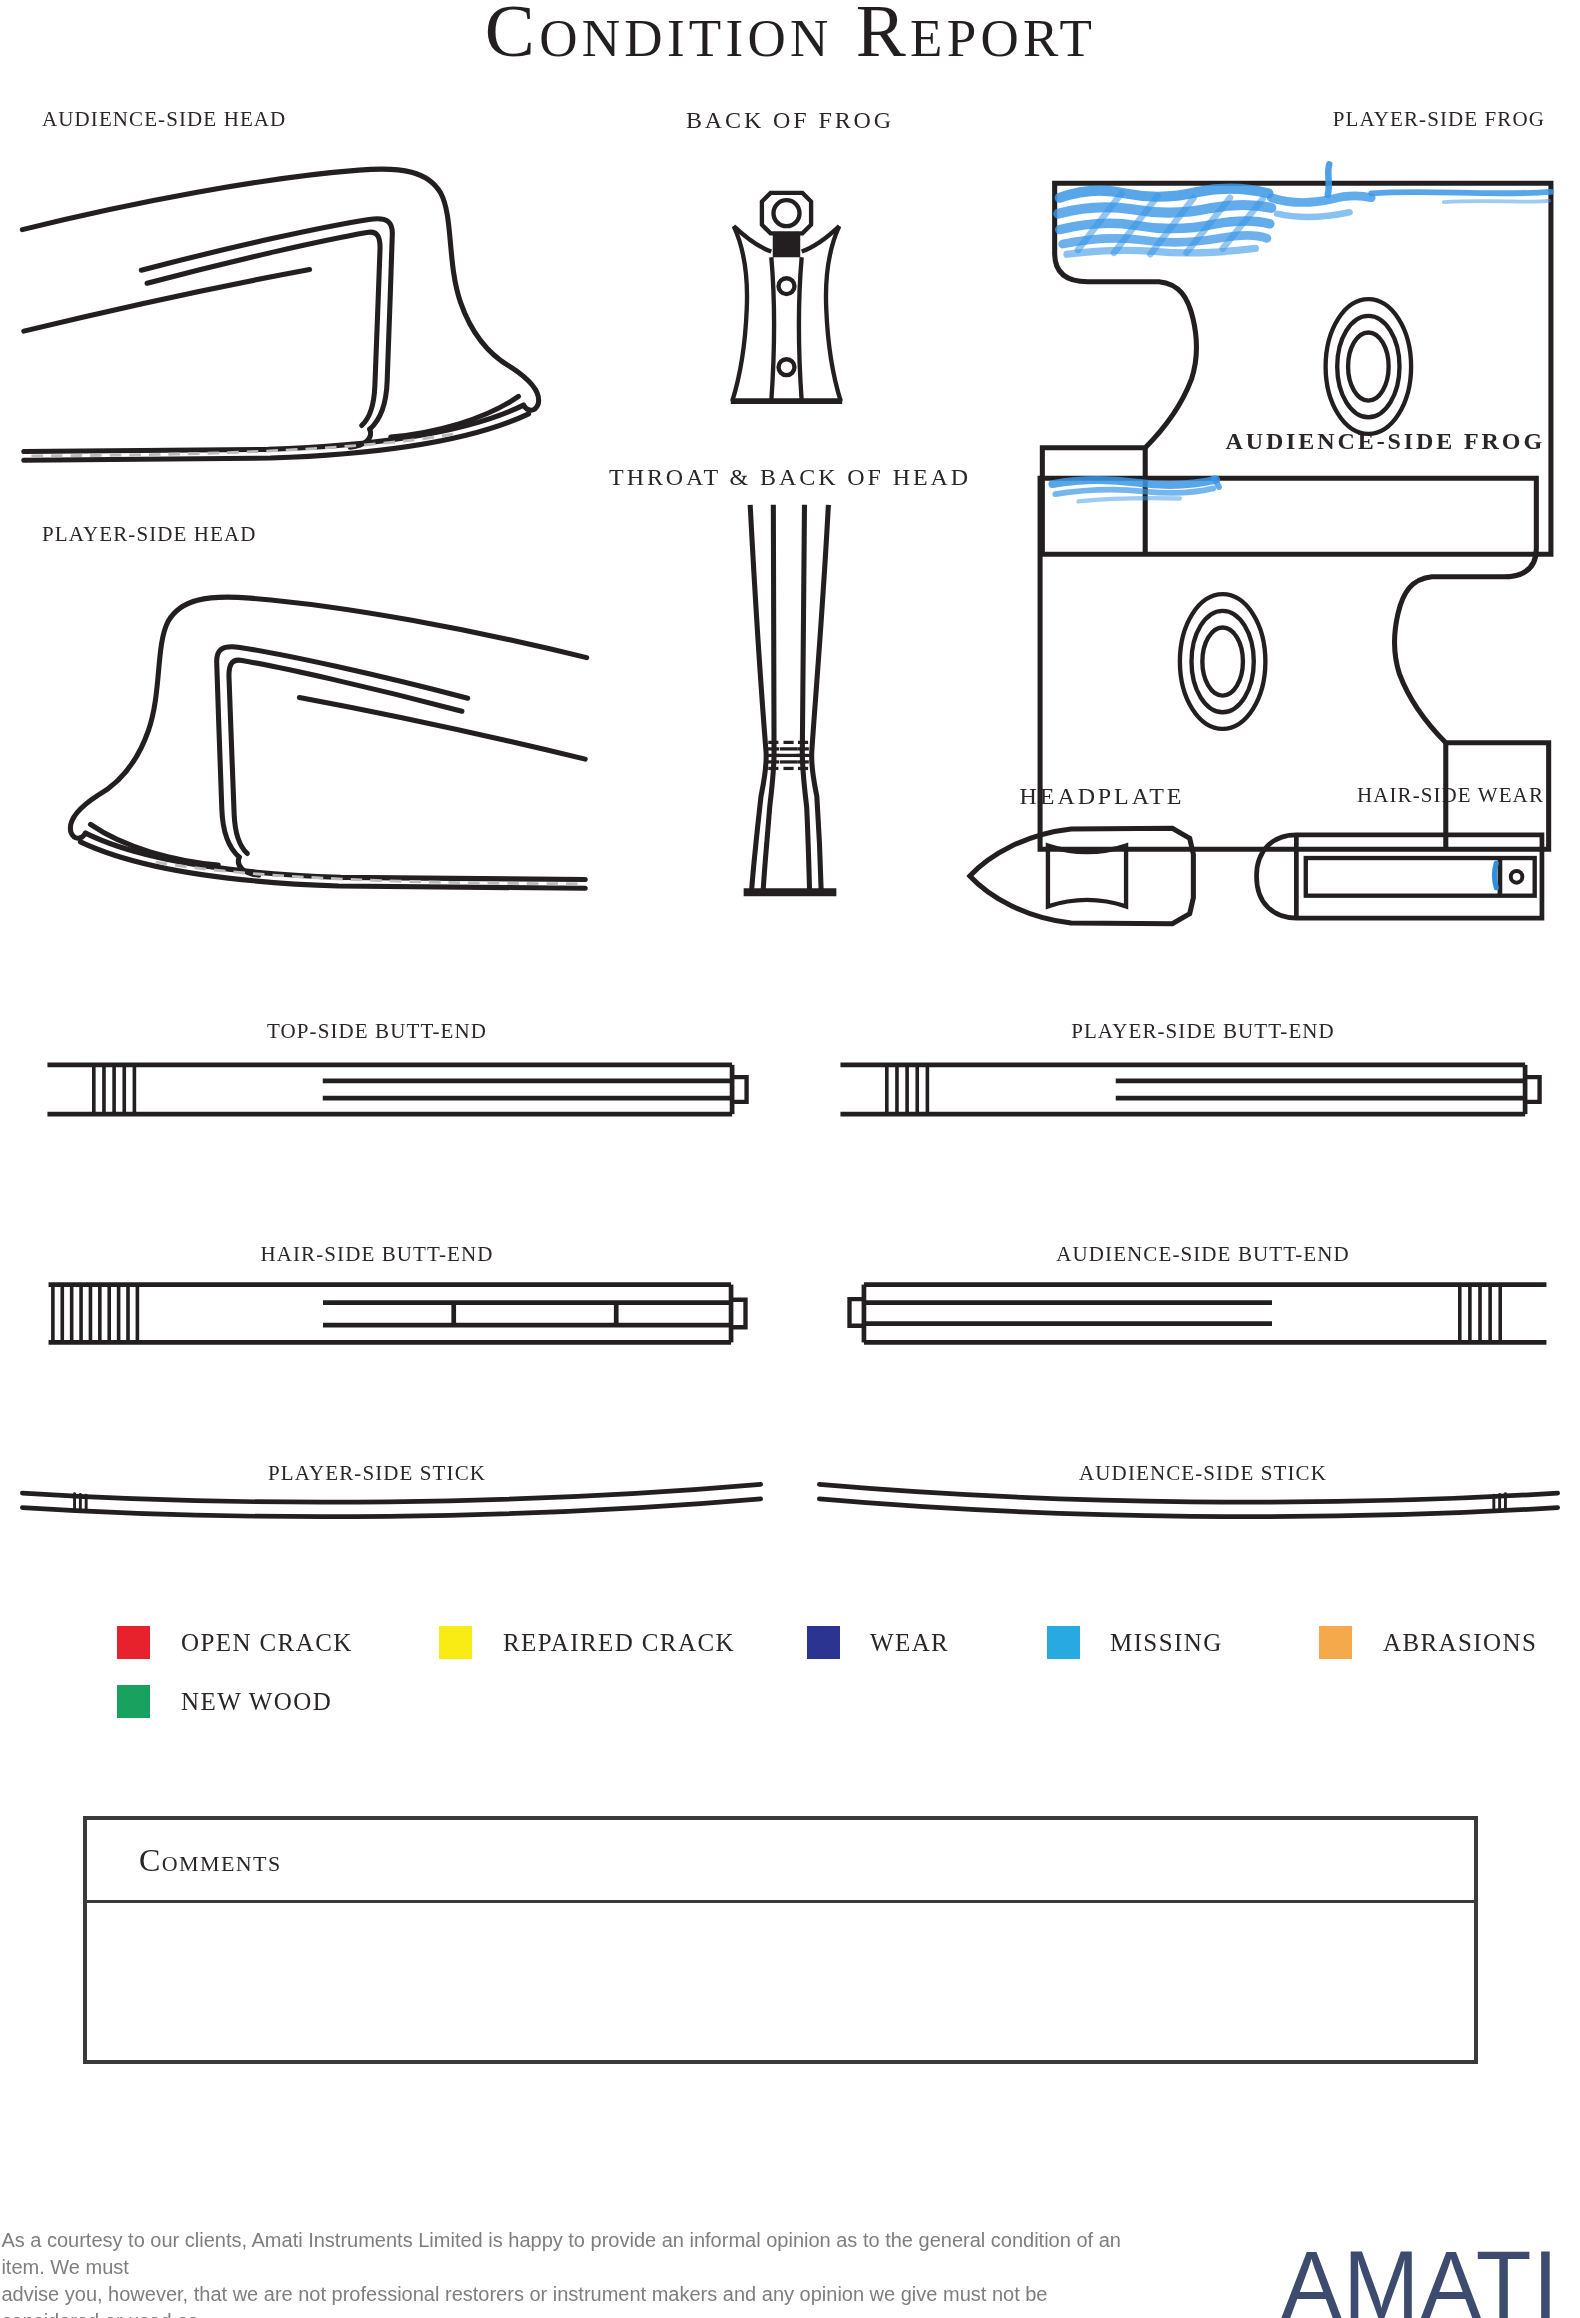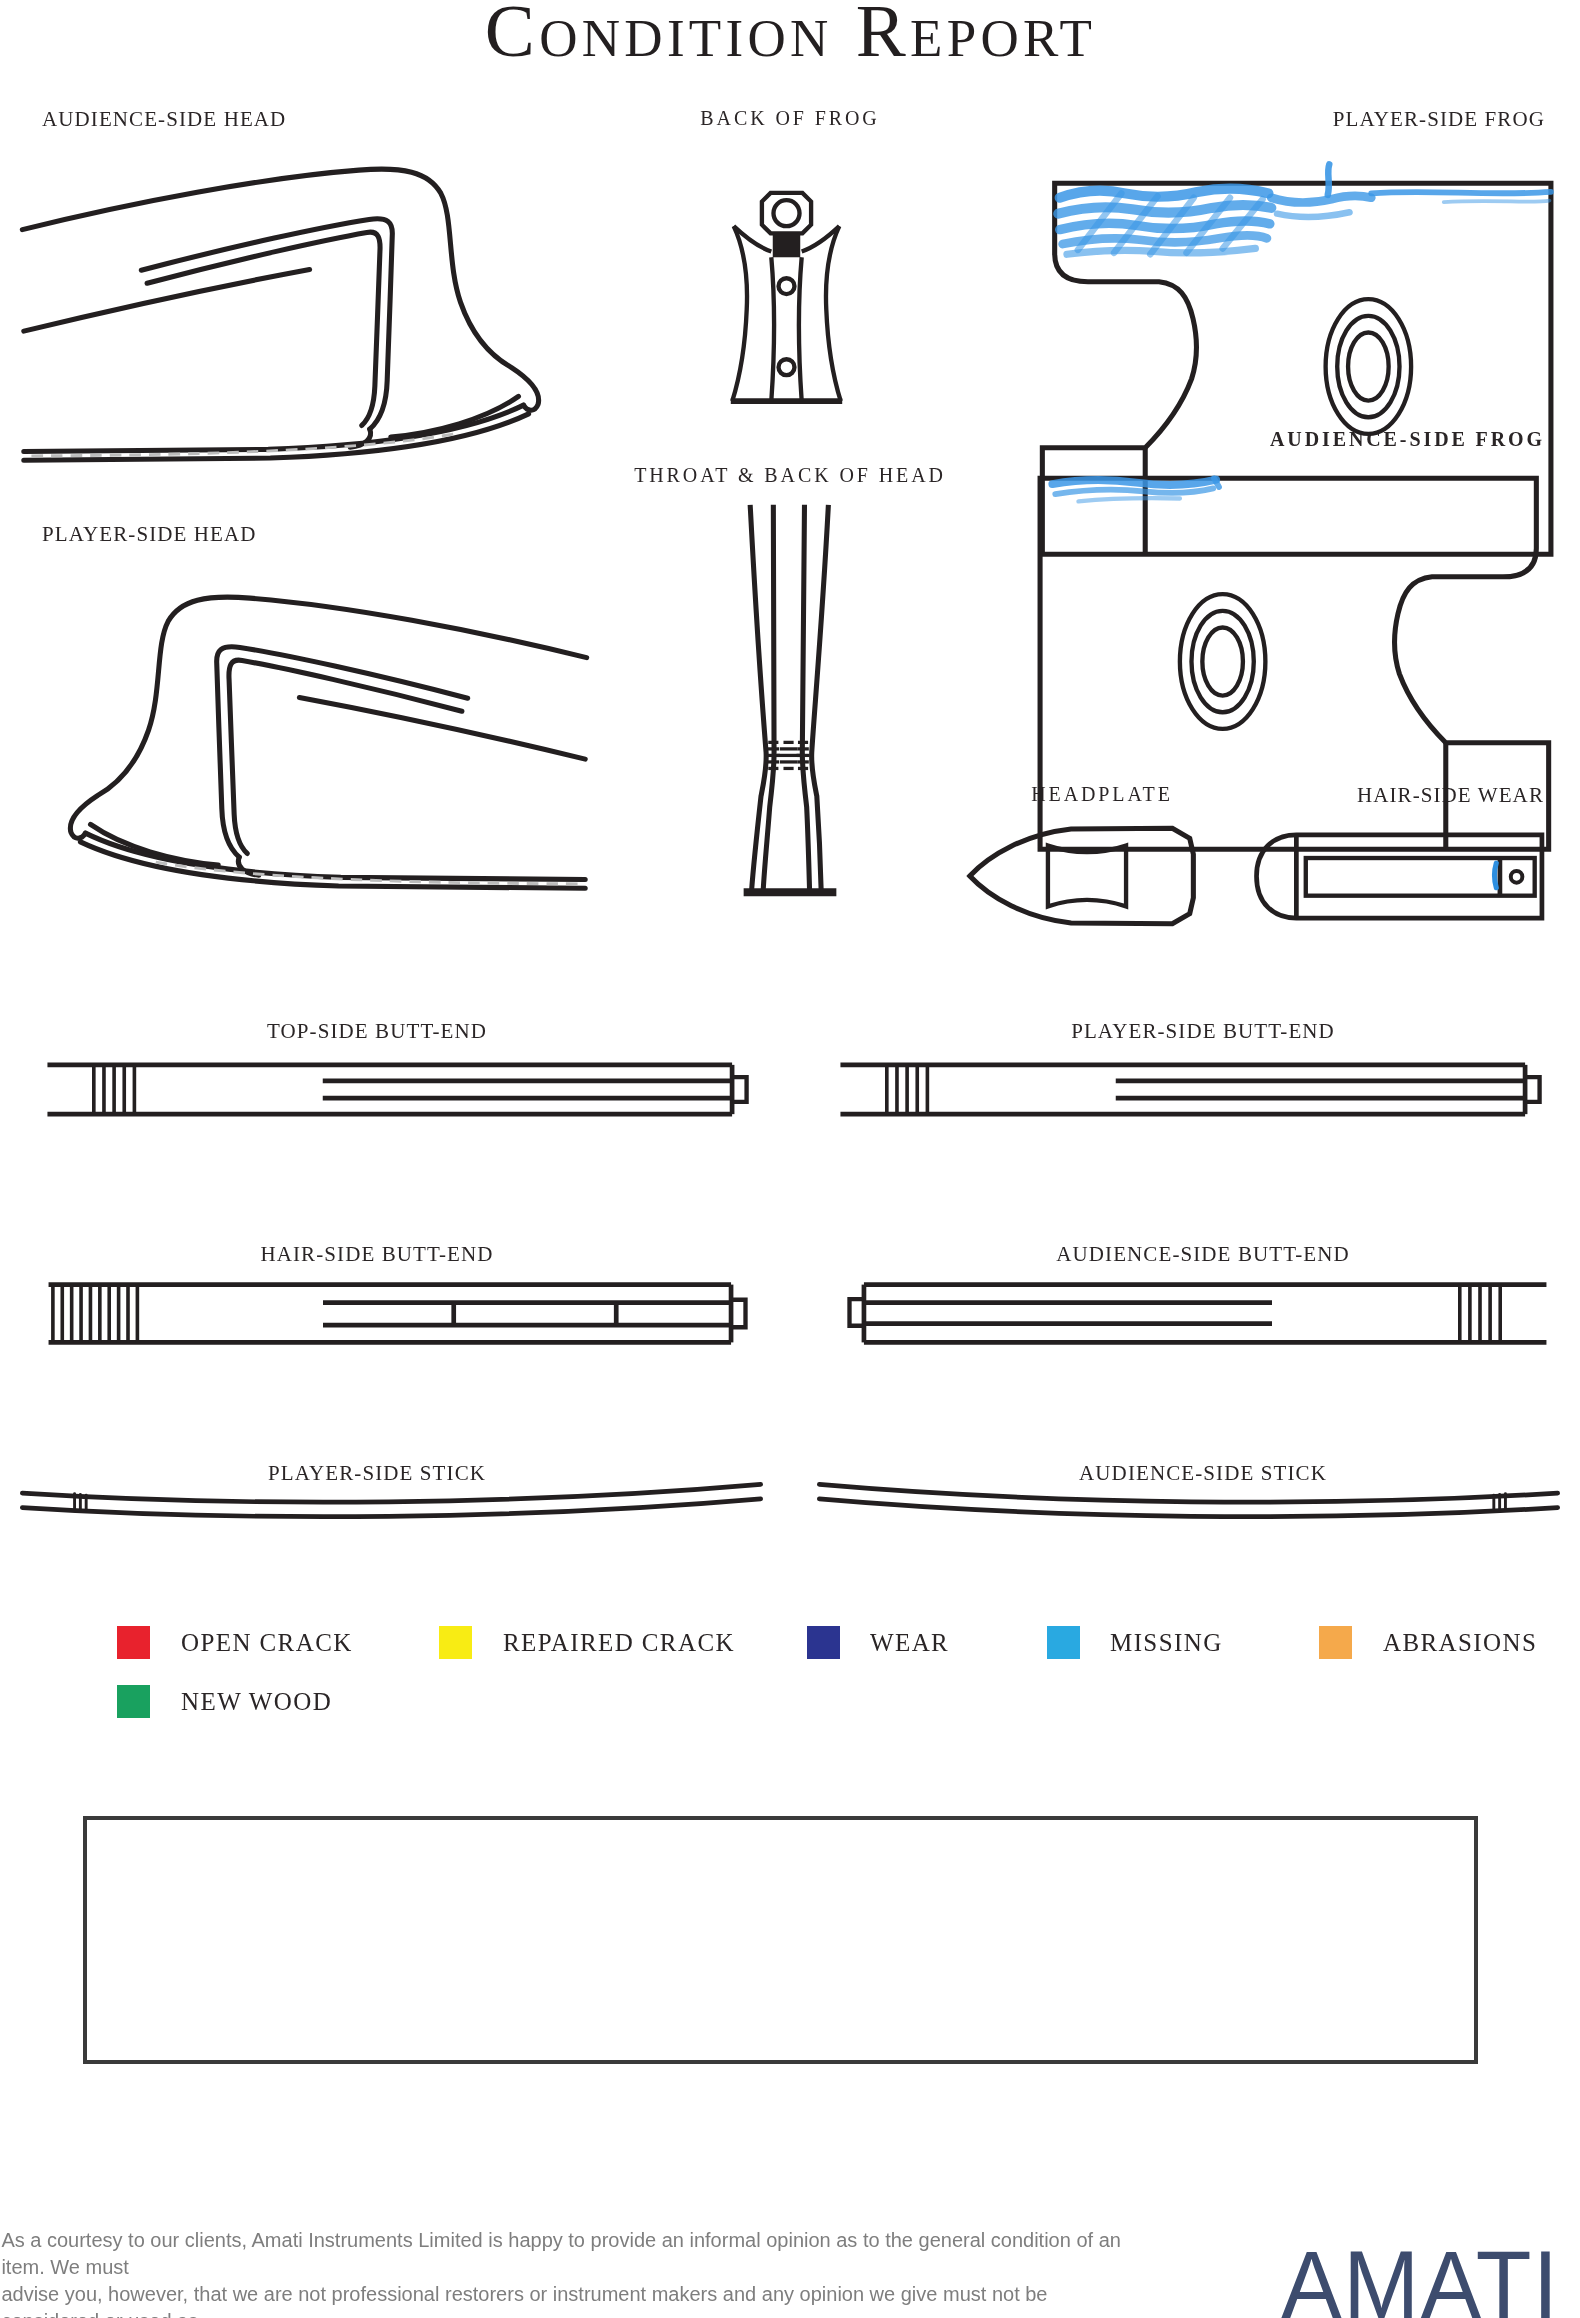--- a/index.html
+++ b/index.html
@@ -3,21 +3,21 @@
 <meta charset="utf-8">
 <style>
   html,body{margin:0;padding:0;background:#ffffff;}
   #page{position:relative;width:1581px;height:2319px;background:#ffffff;overflow:hidden;
         font-family:"Liberation Serif",serif;color:#231F20;}
   svg{overflow:visible;display:block;}
   .art{position:absolute;}
   .page-title{position:absolute;top:-11.6px;left:0;width:100%;text-align:center;
       font-variant:small-caps;font-size:75px;letter-spacing:4.3px;color:#231F20;line-height:86px;}
   .dlabel{position:absolute;font-size:21px;letter-spacing:1.1px;color:#2a2526;white-space:nowrap;}
-  .dlabel.wide{letter-spacing:2.9px;font-size:20px;}
+  .dlabel.wide{letter-spacing:2.9px;font-size:24px;}
   .dlabel.ctr{transform:translateX(-50%);}
   .legend-swatch{position:absolute;width:33px;height:33px;}
   .legend-label{position:absolute;font-size:25px;letter-spacing:1.4px;line-height:33px;color:#2a2526;white-space:nowrap;}
   .comments-box{position:absolute;left:83px;top:1816px;width:1395px;height:248px;
       border:4.3px solid #3a3a3a;box-sizing:border-box;background:#fff;}
   .comments-head{position:absolute;left:0;top:0;width:100%;height:80px;border-bottom:3.6px solid #3a3a3a;}
   .comments-title{position:absolute;left:52px;top:22px;font-variant:small-caps;font-size:32px;
       letter-spacing:1.4px;color:#2a2627;}
   .comments-area{position:absolute;left:0;top:83px;width:100%;height:160px;}
   .footer-text{position:absolute;left:1.4px;top:2227px;width:1134px;font-family:"Liberation Sans",sans-serif;
@@ -299,20 +299,23 @@
     <div class="legend-label" style="left:1110px;top:1626px;">MISSING</div>
 
     <div class="legend-swatch" style="left: 1319px; top: 1626px; background: rgb(245, 169, 75);"></div>
     <div class="legend-label" style="left:1383px;top:1626px;">ABRASIONS</div>
 
     <div class="legend-swatch" style="left: 117px; top: 1685px; background: rgb(25, 161, 95);"></div>
     <div class="legend-label" style="left:181px;top:1685px;text-align:right;">NEW WOOD</div>
   </div>
 
   <div class="comments-box">
+    <div class="comments-head">
+      <div class="comments-title">Comments</div>
+    </div>
     <div class="comments-area"></div>
   </div>
 
   <div class="footer-text">As a courtesy to our clients, Amati Instruments Limited is happy to provide an informal opinion as to the general condition of an item. We must
 advise you, however, that we are not professional restorers or instrument makers and any opinion we give must not be considered or used as
 a guarantee or warranty as to an item's condition. In line with our Terms and Conditions, all items are offered for sale 'as viewed' and subject to
 our conditions of business for buyers which are set out in our Terms and Conditions. © Amati Instruments Limited 2017</div>
   <div class="brand">AMATI</div>
 
 </div>

